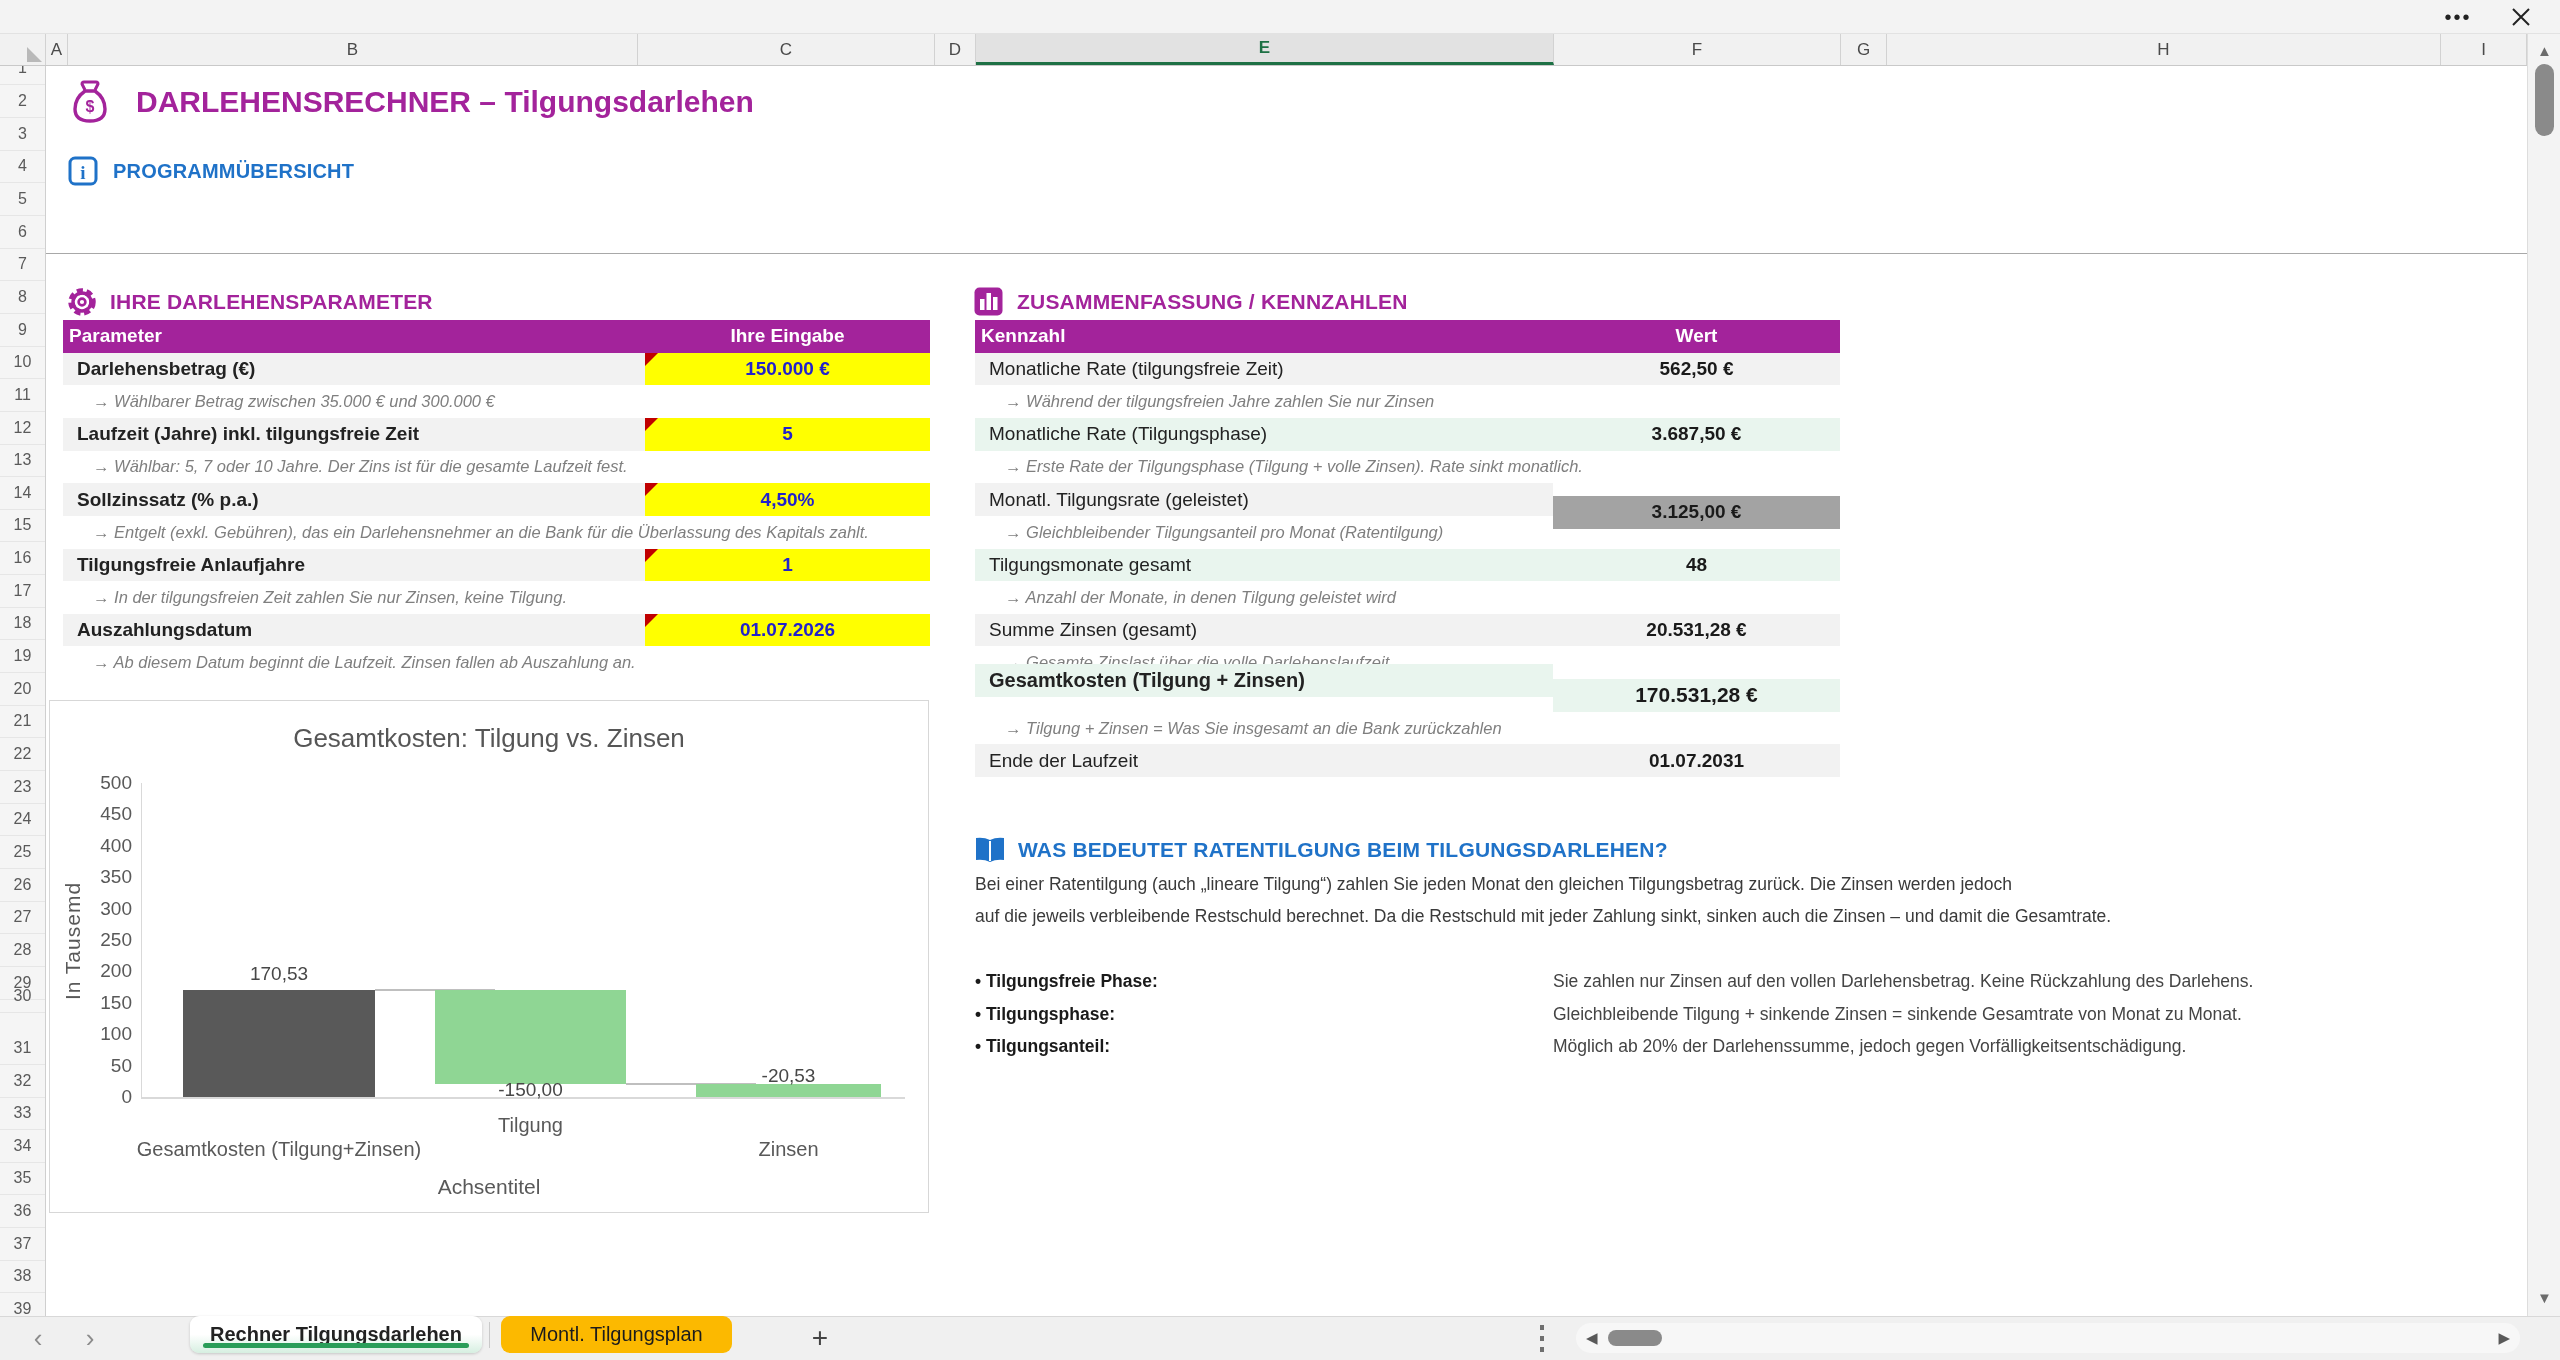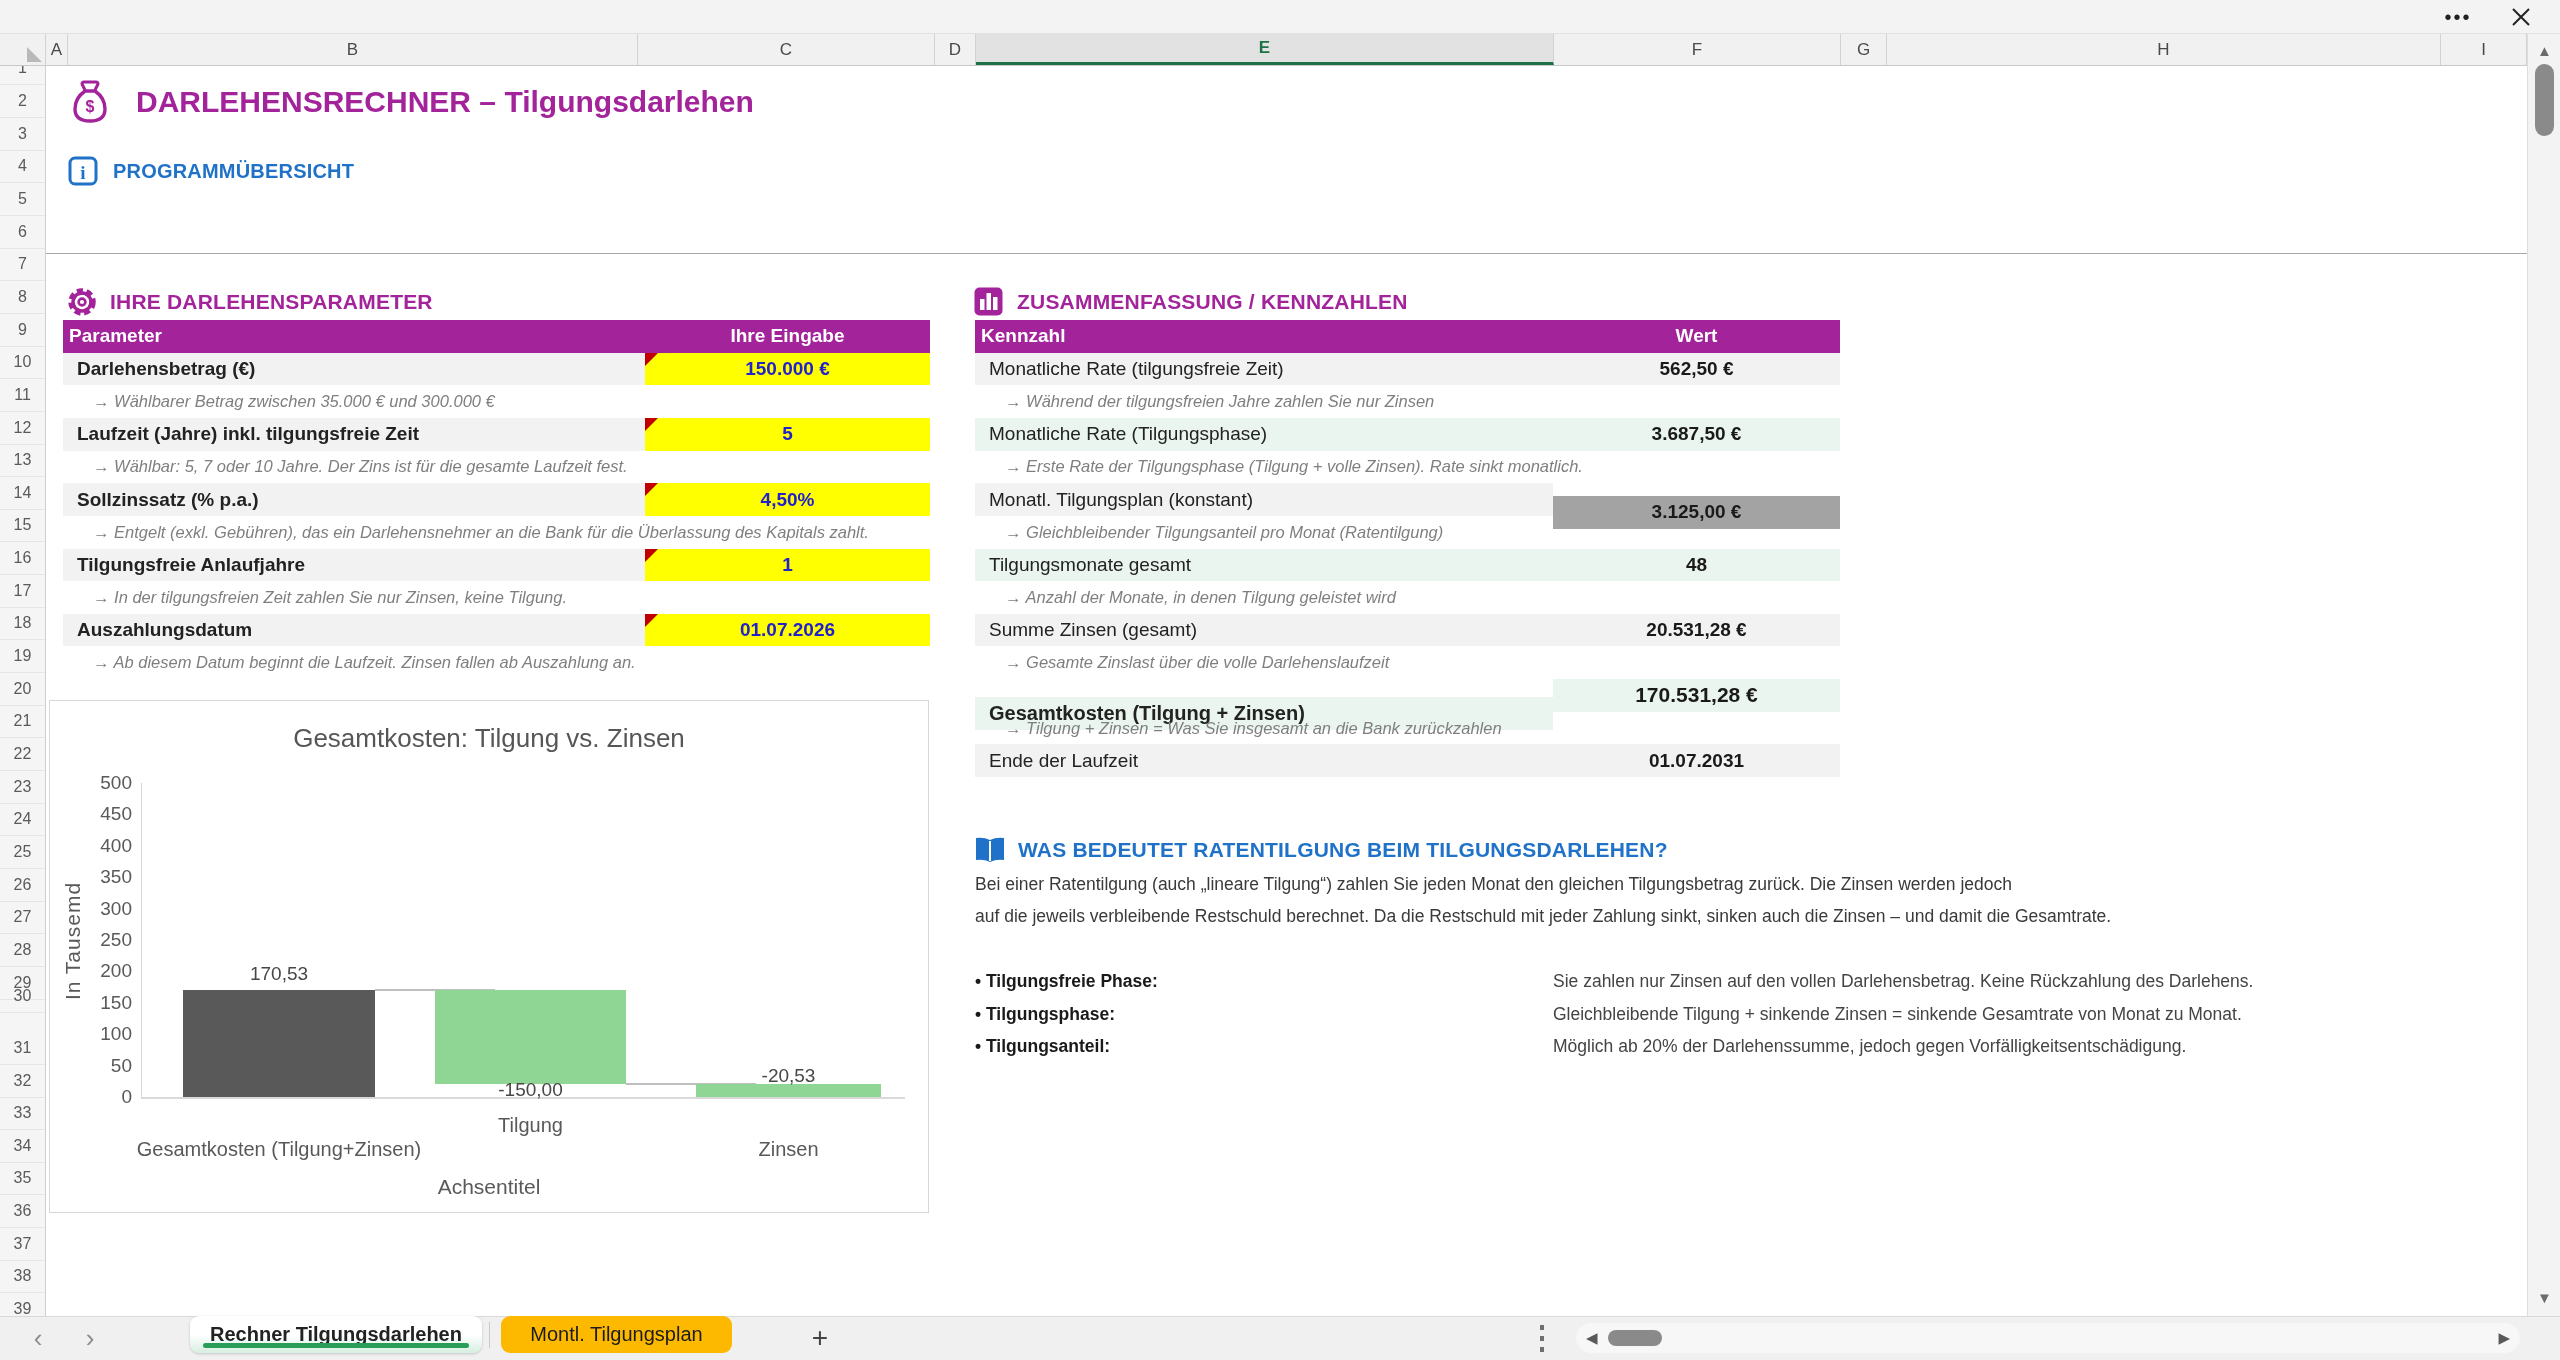--- a/index.html
+++ b/index.html
@@ -251,30 +251,30 @@
       <div class="tbl-head" style="left: 929px; top: 254px; width: 865px; height: 32.65px;">
         <div class="h1">Kennzahl</div>
         <div class="h2" style="left: 578px; width: 287px;">Wert</div>
       </div>
       <div class="cell-label" style="left: 929px; top: 286.65px; width: 578px; height: 32.65px; background: rgb(242, 242, 242); font-weight: normal;">Monatliche Rate (tilgungsfreie Zeit)</div>
       <div class="cell-value" style="left: 1507px; top: 286.65px; width: 287px; height: 32.65px; background: rgb(242, 242, 242); color: rgb(26, 26, 26);">562,50 €</div>
       <div class="cell-hint" style="left: 929px; top: 319.3px; width: 865px; height: 32.65px;">→ Während der tilgungsfreien Jahre zahlen Sie nur Zinsen</div>
       <div class="cell-label" style="left: 929px; top: 351.95px; width: 578px; height: 32.65px; background: rgb(233, 245, 238); font-weight: normal;">Monatliche Rate (Tilgungsphase)</div>
       <div class="cell-value" style="left: 1507px; top: 351.95px; width: 287px; height: 32.65px; background: rgb(233, 245, 238); color: rgb(26, 26, 26);">3.687,50 €</div>
       <div class="cell-hint" style="left: 929px; top: 384.6px; width: 865px; height: 32.65px;">→ Erste Rate der Tilgungsphase (Tilgung + volle Zinsen). Rate sinkt monatlich.</div>
-      <div class="cell-label" style="left: 929px; top: 417.25px; width: 578px; height: 32.65px; background: rgb(242, 242, 242); font-weight: normal;">Monatl. Tilgungsplan (konstant)</div>
+      <div class="cell-label" style="left: 929px; top: 417.25px; width: 578px; height: 32.65px; background: rgb(242, 242, 242); font-weight: normal;">Monatl. Tilgungsrate (geleistet)</div>
       <div class="cell-value" style="left: 1507px; top: 430px; width: 287px; height: 32.65px; background: #a3a3a3; color: rgb(26, 26, 26);">3.125,00 €</div>
       <div class="cell-hint" style="left: 929px; top: 449.9px; width: 865px; height: 32.65px;">→ Gleichbleibender Tilgungsanteil pro Monat (Ratentilgung)</div>
       <div class="cell-label" style="left: 929px; top: 482.55px; width: 578px; height: 32.65px; background: rgb(233, 245, 238); font-weight: normal;">Tilgungsmonate gesamt</div>
       <div class="cell-value" style="left: 1507px; top: 482.55px; width: 287px; height: 32.65px; background: rgb(233, 245, 238); color: rgb(26, 26, 26);">48</div>
       <div class="cell-hint" style="left: 929px; top: 515.2px; width: 865px; height: 32.65px;">→ Anzahl der Monate, in denen Tilgung geleistet wird</div>
       <div class="cell-label" style="left: 929px; top: 547.85px; width: 578px; height: 32.65px; background: rgb(242, 242, 242); font-weight: normal;">Summe Zinsen (gesamt)</div>
       <div class="cell-value" style="left: 1507px; top: 547.85px; width: 287px; height: 32.65px; background: rgb(242, 242, 242); color: rgb(26, 26, 26);">20.531,28 €</div>
       <div class="cell-hint" style="left: 929px; top: 580.5px; width: 865px; height: 32.65px;">→ Gesamte Zinslast über die volle Darlehenslaufzeit</div>
-      <div class="cell-label" style="left: 929px; top: 631px; width: 578px; height: 32.65px; background: rgb(233, 245, 238); font-weight: bold; font-size: 20px;">Gesamtkosten (Tilgung + Zinsen)</div>
+      <div class="cell-label" style="left: 929px; top: 598px; width: 578px; height: 32.65px; background: rgb(233, 245, 238); font-weight: bold; font-size: 20px;">Gesamtkosten (Tilgung + Zinsen)</div>
       <div class="cell-value" style="left: 1507px; top: 613.15px; width: 287px; height: 32.65px; background: rgb(233, 245, 238); color: rgb(26, 26, 26); font-size: 21px;">170.531,28 €</div>
       <div class="cell-hint" style="left: 929px; top: 645.8px; width: 865px; height: 32.65px;">→ Tilgung + Zinsen = Was Sie insgesamt an die Bank zurückzahlen</div>
       <div class="cell-label" style="left: 929px; top: 678.45px; width: 578px; height: 32.65px; background: rgb(242, 242, 242); font-weight: normal;">Ende der Laufzeit</div>
       <div class="cell-value" style="left: 1507px; top: 678.45px; width: 287px; height: 32.65px; background: rgb(242, 242, 242); color: rgb(26, 26, 26);">01.07.2031</div>
       <div class="bullet-term" style="left: 929px; top: 905px;">• Tilgungsfreie Phase:</div>
       <div class="bullet-desc" style="left: 1507px; top: 905px;">Sie zahlen nur Zinsen auf den vollen Darlehensbetrag. Keine Rückzahlung des Darlehens.</div>
       <div class="bullet-term" style="left: 929px; top: 937.65px;">• Tilgungsphase:</div>
       <div class="bullet-desc" style="left: 1507px; top: 937.65px;">Gleichbleibende Tilgung + sinkende Zinsen = sinkende Gesamtrate von Monat zu Monat.</div>
       <div class="bullet-term" style="left: 929px; top: 970.3px;">• Tilgungsanteil:</div>
       <div class="bullet-desc" style="left: 1507px; top: 970.3px;">Möglich ab 20% der Darlehenssumme, jedoch gegen Vorfälligkeitsentschädigung.</div>

